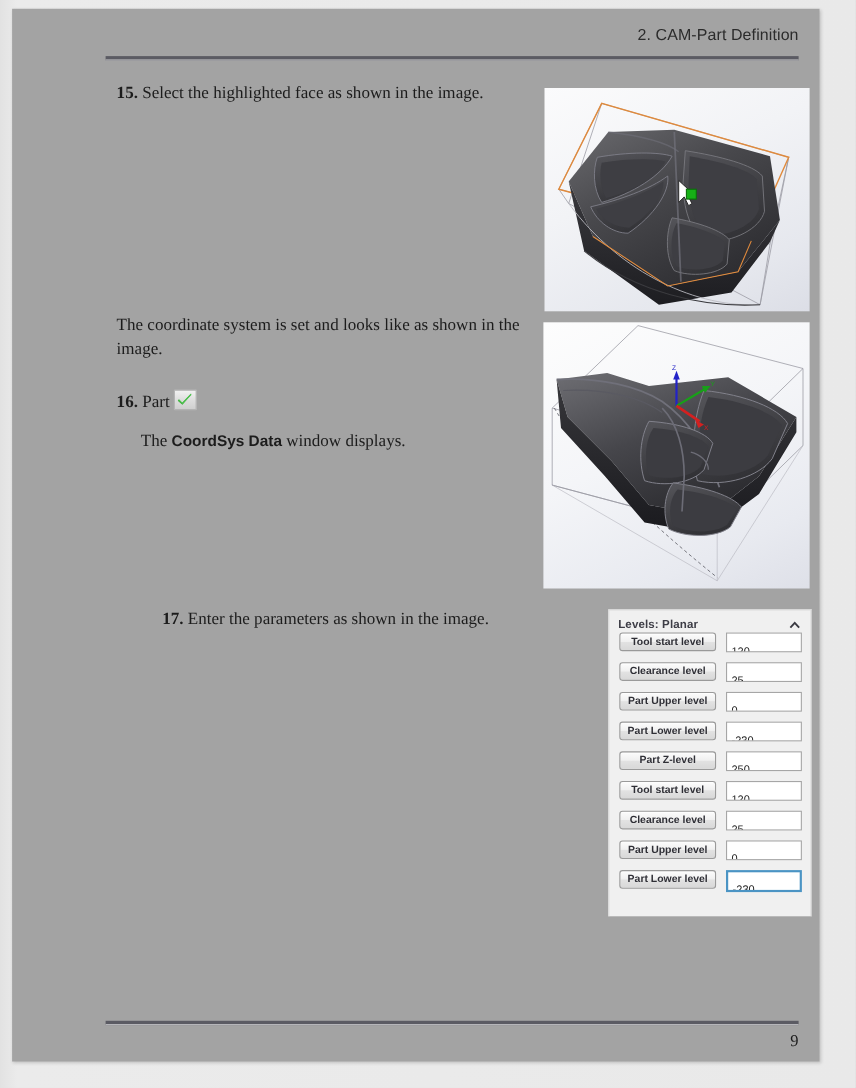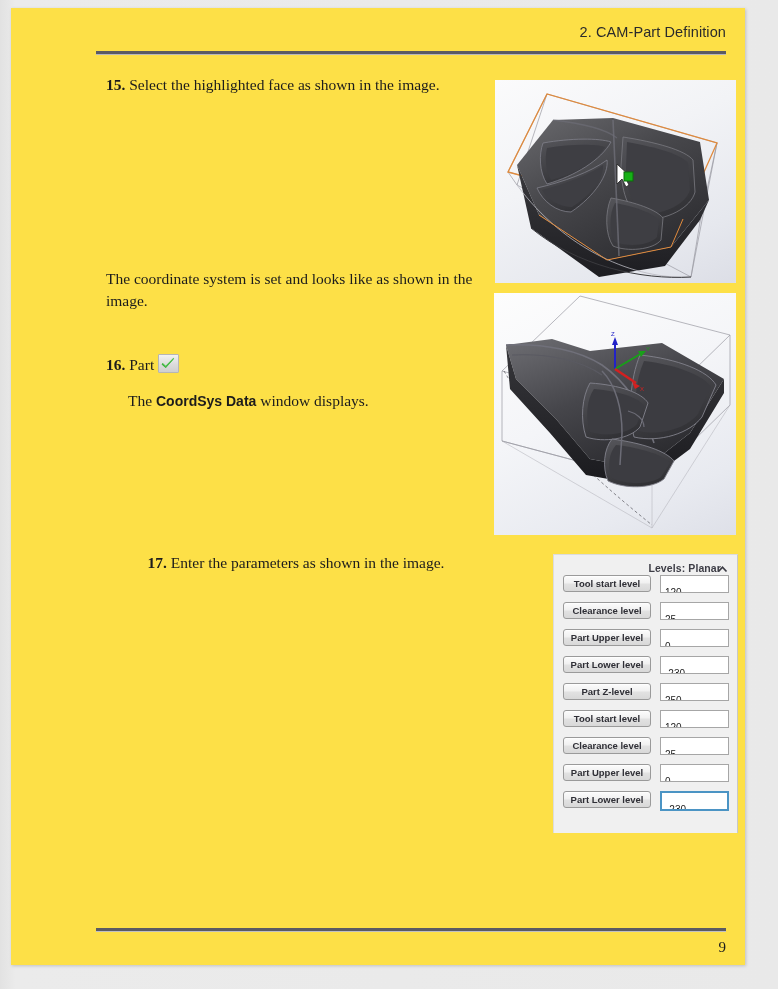--- a/index.html
+++ b/index.html
@@ -18,21 +18,21 @@
     position: absolute;
     inset: 0;
     background: linear-gradient(90deg, #e2e2e2 0%, #ebebeb 2%, #e9e9e9 100%);
   }
   .page-sheet {
     position: absolute;
     left: 11px;
     top: 8px;
     width: 734px;
     height: 957px;
-    background: #fde047;
+    background: #a3a3a3;
     box-shadow: 1px 1px 3px rgba(0,0,0,0.18);
   }
   
   .page-header {
     position: absolute;
     left: 85px;
     top: 15px;
     width: 630px;
     text-align: right;
   }
@@ -75,21 +75,21 @@
   .para .num {
     font-weight: bold;
     font-family: "Liberation Serif", serif;
   }
   .para b {
     font-family: "Liberation Sans", sans-serif;
     font-size: 14px;
     font-weight: bold;
   }
   .p15 { top: 11px; left: 10px; }
-  .p-coord { top: 205px; left: 10px; width: 386px; }
+  .p-coord { top: 222px; left: 10px; width: 386px; }
   .p16 { top: 291px; left: 10px; }
   .p-coordsys { top: 327px; left: 10px; margin-left: 22px; }
   .p17 { top: 489px; left: 10px; text-align: center; }
 
   .check-btn {
     display: inline-block;
     width: 19px;
     height: 17px;
     vertical-align: -3px;
     margin-left: 4px;
@@ -134,21 +134,20 @@
     border-top: 1px solid #dcdcdc;
     overflow: hidden;
     font-family: "Liberation Sans", sans-serif;
   }
   .panel-section { position: relative; }
   .section-head {
     position: relative;
     height: 20px;
     padding: 3px 16px 0 8px;
     box-sizing: border-box;
-    text-align: right;
   }
   .section-head.with-rule { border-top: 1px solid #c9c9c9; margin-top: 3px; padding-top: 5px; height: 23px;}
   .section-title {
     font-size: 10.5px;
     font-weight: bold;
     color: #3d3d46;
     letter-spacing: 0.1px;
   }
   .chevron {
     position: absolute;

